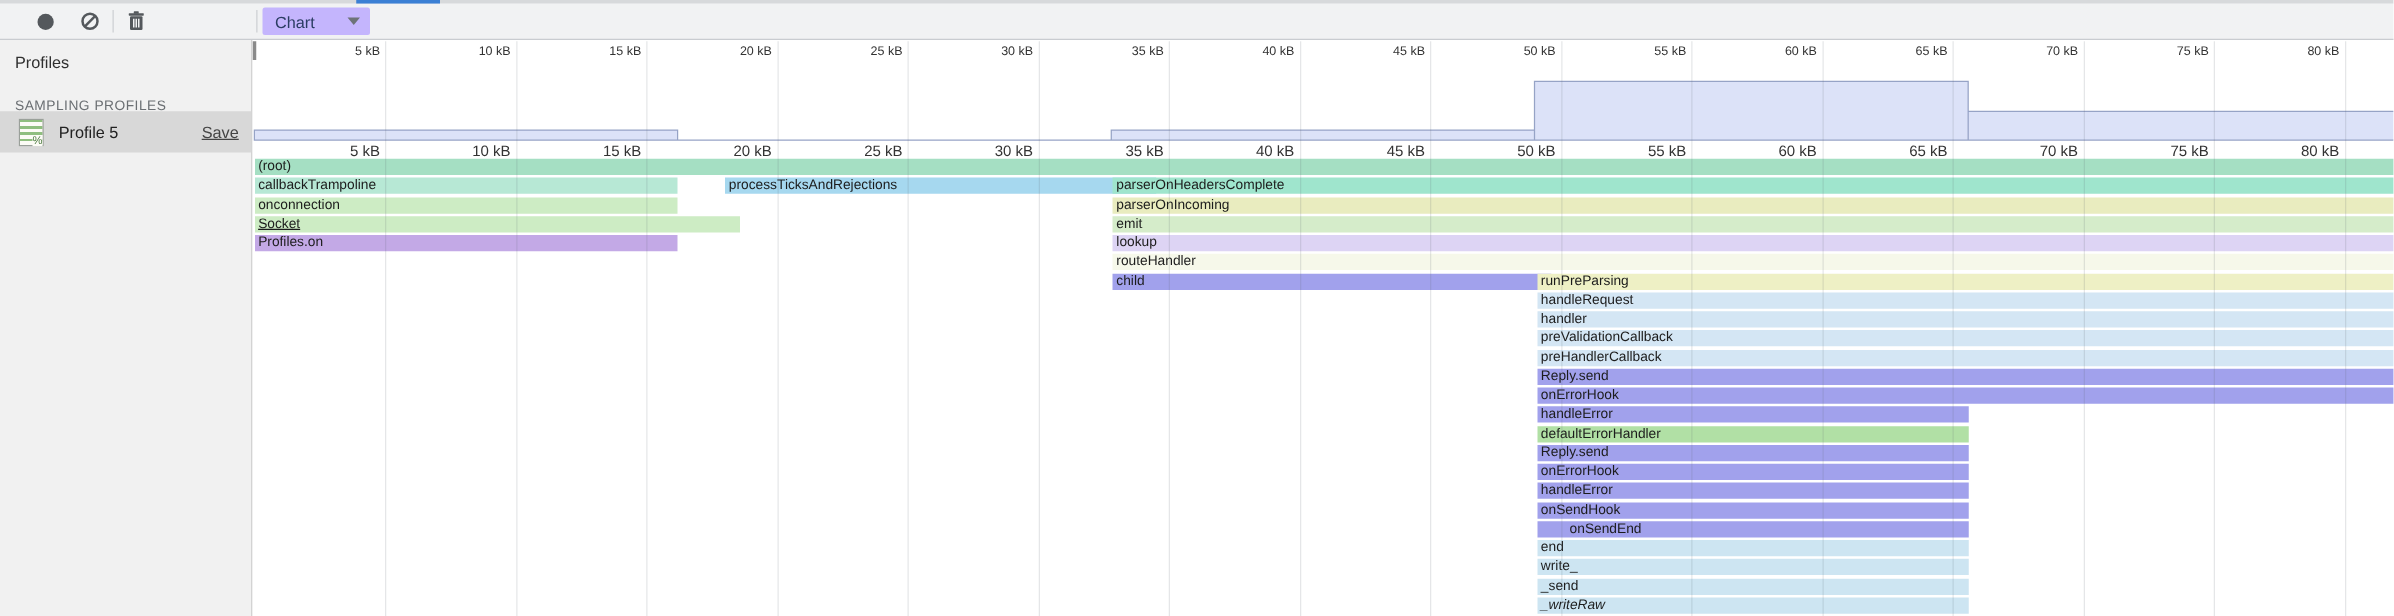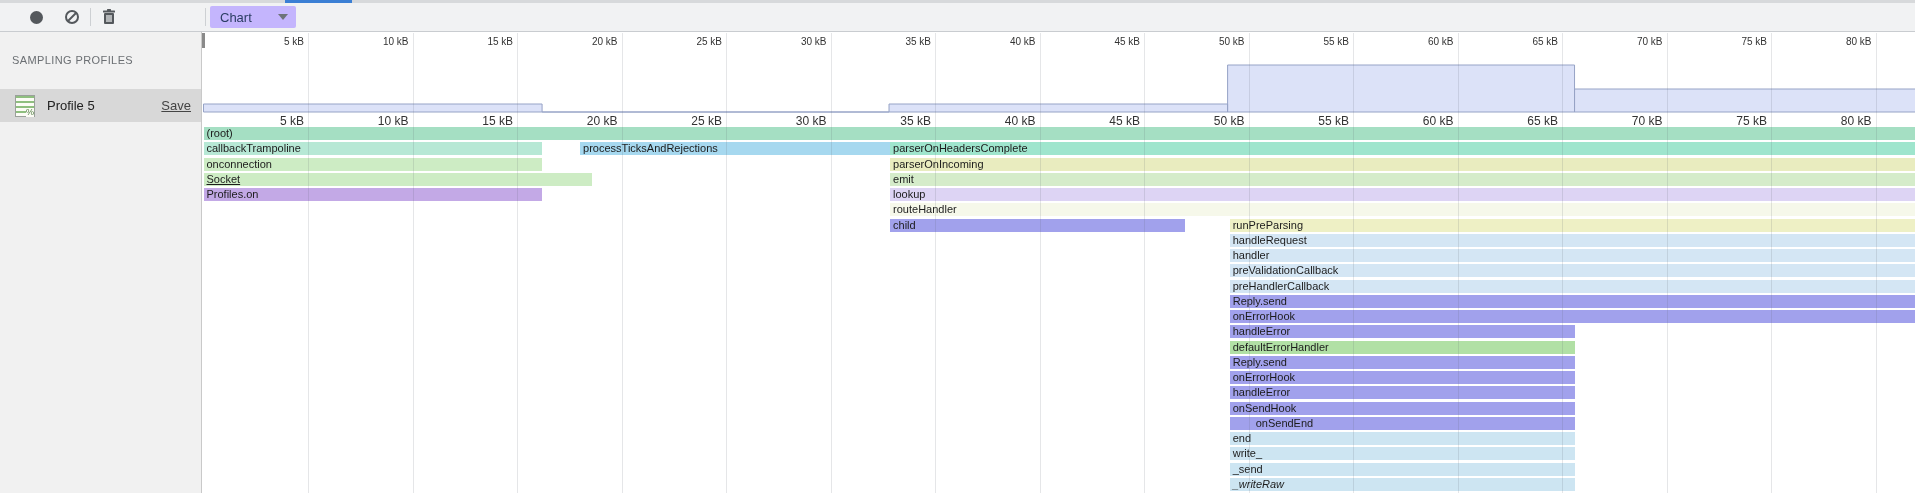--- a/index.html
+++ b/index.html
@@ -79,20 +79,21 @@
     </div>
     <div style="width:78px"></div>
     <div class="tb-sep"></div>
     <div class="dropdown">
       <span>Chart</span>
       <span class="caret"></span>
     </div>
   </div>
 
   <div class="sidebar">
+    <div class="sb-title">Profiles</div>
     <div class="sb-section">SAMPLING PROFILES</div>
     <div class="sb-item">
       <div class="profile-icon">
         <span class="pct">%</span>
       </div>
       <span class="profile-name">Profile 5</span>
       <span class="save-link">Save</span>
     </div>
   </div>
 
@@ -106,21 +107,21 @@
         <div class="flame-bar" style="left: 1.5px; width: 338.58px; top: 110px; background: rgb(183, 232, 213);">callbackTrampoline</div>
         <div class="flame-bar" style="left: 340.08px; width: 344.85px; top: 110px; background: rgb(166, 216, 239); margin-left: 38px;">processTicksAndRejections</div>
         <div class="flame-bar" style="left: 688.065px; width: 1027.23px; top: 110px; background: rgb(159, 229, 205);">parserOnHeadersComplete</div>
         <div class="flame-bar" style="left: 1.5px; width: 338.58px; top: 126px; background: rgb(205, 236, 196);">onconnection</div>
         <div class="flame-bar" style="left: 688.065px; width: 1027.23px; top: 126px; background: rgb(233, 236, 191);">parserOnIncoming</div>
         <div class="flame-bar" style="left: 1.5px; width: 388px; top: 141px; background: rgb(205, 236, 196); text-decoration: underline;">Socket</div>
         <div class="flame-bar" style="left: 688.065px; width: 1027.23px; top: 141px; background: rgb(213, 236, 202);">emit</div>
         <div class="flame-bar" style="left: 1.5px; width: 338.58px; top: 156px; background: rgb(195, 169, 230);">Profiles.on</div>
         <div class="flame-bar" style="left: 688.065px; width: 1027.23px; top: 156px; background: rgb(221, 212, 244);">lookup</div>
         <div class="flame-bar" style="left: 688.065px; width: 1027.23px; top: 171px; background: rgb(246, 248, 234);">routeHandler</div>
-        <div class="flame-bar dotted" style="left: 688.065px; width: 295px; top: 187px; background: rgb(161, 161, 236);">child</div>
+        <div class="flame-bar dotted" style="left: 688.065px; width: 351px; top: 187px; background: rgb(161, 161, 236);">child</div>
         <div class="flame-bar" style="left: 1027.69px; width: 687.61px; top: 187px; background: rgb(238, 240, 197);">runPreParsing</div>
         <div class="flame-bar" style="left: 1027.69px; width: 687.61px; top: 202px; background: rgb(212, 230, 244);">handleRequest</div>
         <div class="flame-bar" style="left: 1027.69px; width: 687.61px; top: 217px; background: rgb(212, 230, 244);">handler</div>
         <div class="flame-bar" style="left: 1027.69px; width: 687.61px; top: 232px; background: rgb(212, 230, 244);">preValidationCallback</div>
         <div class="flame-bar" style="left: 1027.69px; width: 687.61px; top: 248px; background: rgb(212, 230, 244);">preHandlerCallback</div>
         <div class="flame-bar" style="left: 1027.69px; width: 687.61px; top: 263px; background: rgb(161, 161, 236);">Reply.send</div>
         <div class="flame-bar" style="left: 1027.69px; width: 687.61px; top: 278px; background: rgb(161, 161, 236);">onErrorHook</div>
         <div class="flame-bar" style="left: 1027.69px; width: 344.85px; top: 293px; background: rgb(161, 161, 236);">handleError</div>
         <div class="flame-bar" style="left: 1027.69px; width: 344.85px; top: 309px; background: rgb(177, 224, 165);">defaultErrorHandler</div>
         <div class="flame-bar" style="left: 1027.69px; width: 344.85px; top: 324px; background: rgb(161, 161, 236);">Reply.send</div>

